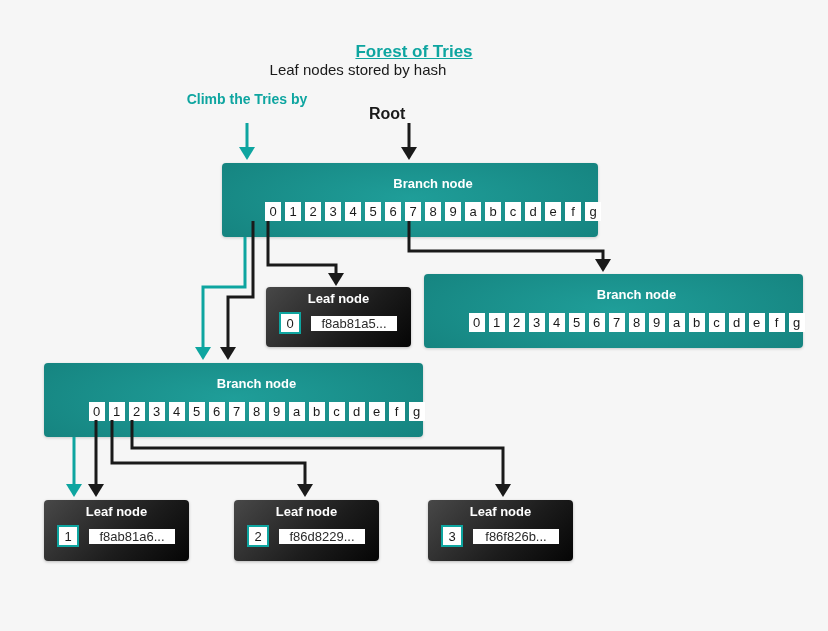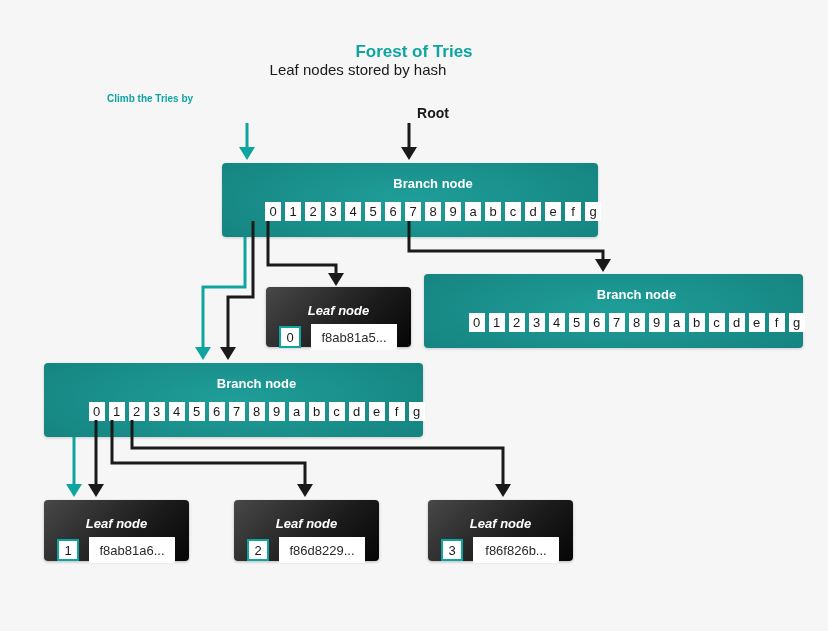--- a/index.html
+++ b/index.html
@@ -12,53 +12,53 @@
     --leaf-grad-light:#484848;
     --leaf-grad-dark:#050505;
     --cell-bg:#ffffff;
   }
   *{margin:0;padding:0;box-sizing:border-box;}
   html,body{background:var(--bg);}
   body{font-family:"Liberation Sans",sans-serif;}
   .canvas{position:relative;width:828px;height:631px;background:var(--bg);overflow:hidden;}
 
   .page-title{position:absolute;left:0;top:42px;width:828px;text-align:center;
-    font-size:17px;font-weight:bold;color:var(--teal);}
+    font-size:17px;font-weight:bold;color:var(--teal);text-decoration:underline;}
   .page-subtitle{position:absolute;left:0;top:61px;width:716px;text-align:center;
     font-size:15px;color:var(--ink);}
 
-  .climb-label{position:absolute;left:107px;top:92px;width:280px;
-    font-size:10px;line-height:14px;font-weight:bold;color:var(--teal);}
-  .root-label{position:absolute;left:369px;top:105px;width:80px;text-align:right;
-    font-size:14px;font-weight:bold;color:var(--ink);}
+  .climb-label{position:absolute;left:107px;top:92px;width:280px;text-align:center;
+    font-size:14px;line-height:14px;font-weight:bold;color:var(--teal);}
+  .root-label{position:absolute;left:369px;top:105px;width:80px;text-align:left;
+    font-size:16px;font-weight:bold;color:var(--ink);}
 
   .arrows{position:absolute;left:0;top:0;z-index:5;pointer-events:none;}
   .ln-t{fill:none;stroke:var(--teal);stroke-width:3;stroke-linejoin:miter;}
   .ln-k{fill:none;stroke:var(--ink);stroke-width:3;stroke-linejoin:miter;}
   .hd-t{fill:var(--teal);stroke:none;}
   .hd-k{fill:var(--ink);stroke:none;}
 
   .branch{position:absolute;border-radius:4px;color:#fff;z-index:1;
     background:radial-gradient(ellipse 120% 170% at 50% 48%,
       var(--teal-grad-light) 0%, var(--teal-grad-mid) 55%, var(--teal-grad-dark) 100%);
     box-shadow:0 1px 3px rgba(0,0,0,0.18);
     display:flex;flex-direction:column;align-items:center;padding-left:46px;}
   .branch-title{font-size:13px;font-weight:bold;margin-top:13px;line-height:16px;}
   .cells{display:flex;gap:4px;margin-top:10px;}
   .cell{width:16px;height:19px;background:var(--cell-bg);color:var(--ink);
     font-size:13px;display:flex;align-items:center;justify-content:center;}
 
   .leaf{position:absolute;width:145px;height:61px;border-radius:4px;color:#fff;z-index:1;
     background:linear-gradient(135deg, var(--leaf-grad-light) 0%, #1c1c1c 60%, var(--leaf-grad-dark) 100%);
     box-shadow:0 1px 3px rgba(0,0,0,0.25);}
-  .leaf-title{text-align:center;font-size:13px;font-weight:bold;margin-top:16px;line-height:16px;font-style:italic;}
+  .leaf-title{text-align:center;font-size:13px;font-weight:bold;margin-top:4px;line-height:16px;}
   .leaf-row{display:flex;align-items:center;margin:5px 14px 0 13px;}
   .leaf-index{width:22px;height:22px;border:2px solid var(--teal);background:var(--cell-bg);
     color:var(--ink);font-size:13px;display:flex;align-items:center;justify-content:center;flex:none;}
-  .leaf-hash{flex:1;height:26px;background:var(--cell-bg);color:#2a2a2a;margin-left:10px;
+  .leaf-hash{flex:1;height:15px;background:var(--cell-bg);color:#2a2a2a;margin-left:10px;
     font-size:13px;display:flex;align-items:center;justify-content:center;}
 </style>
 </head>
 <body>
 
 <div class="canvas">
 
   <div class="page-title">Forest of Tries</div>
   <div class="page-subtitle">Leaf nodes stored by hash</div>
 

